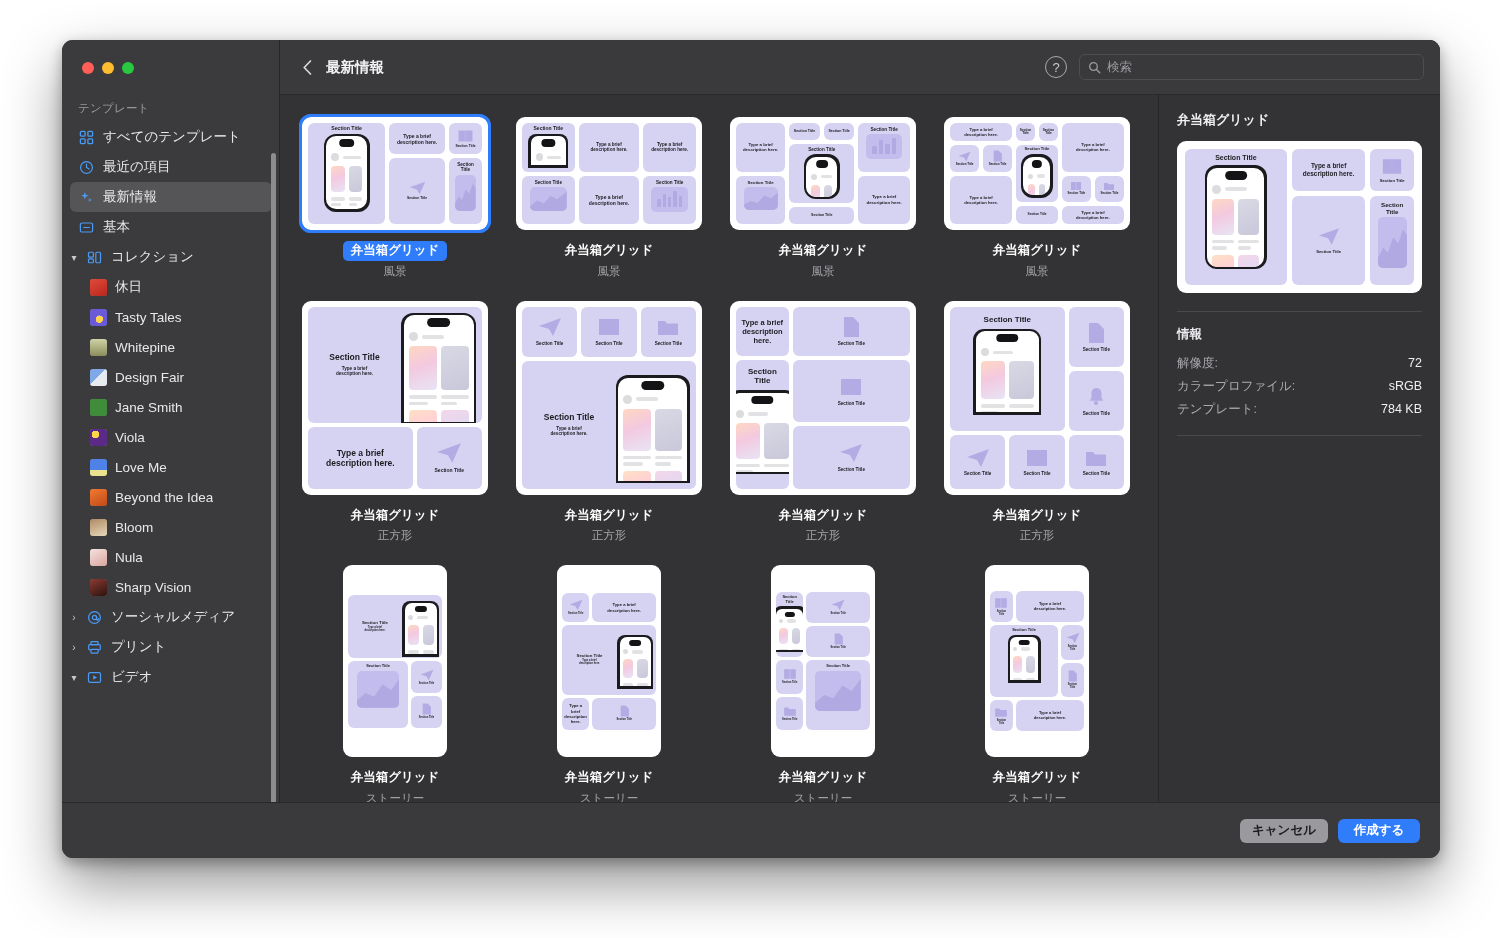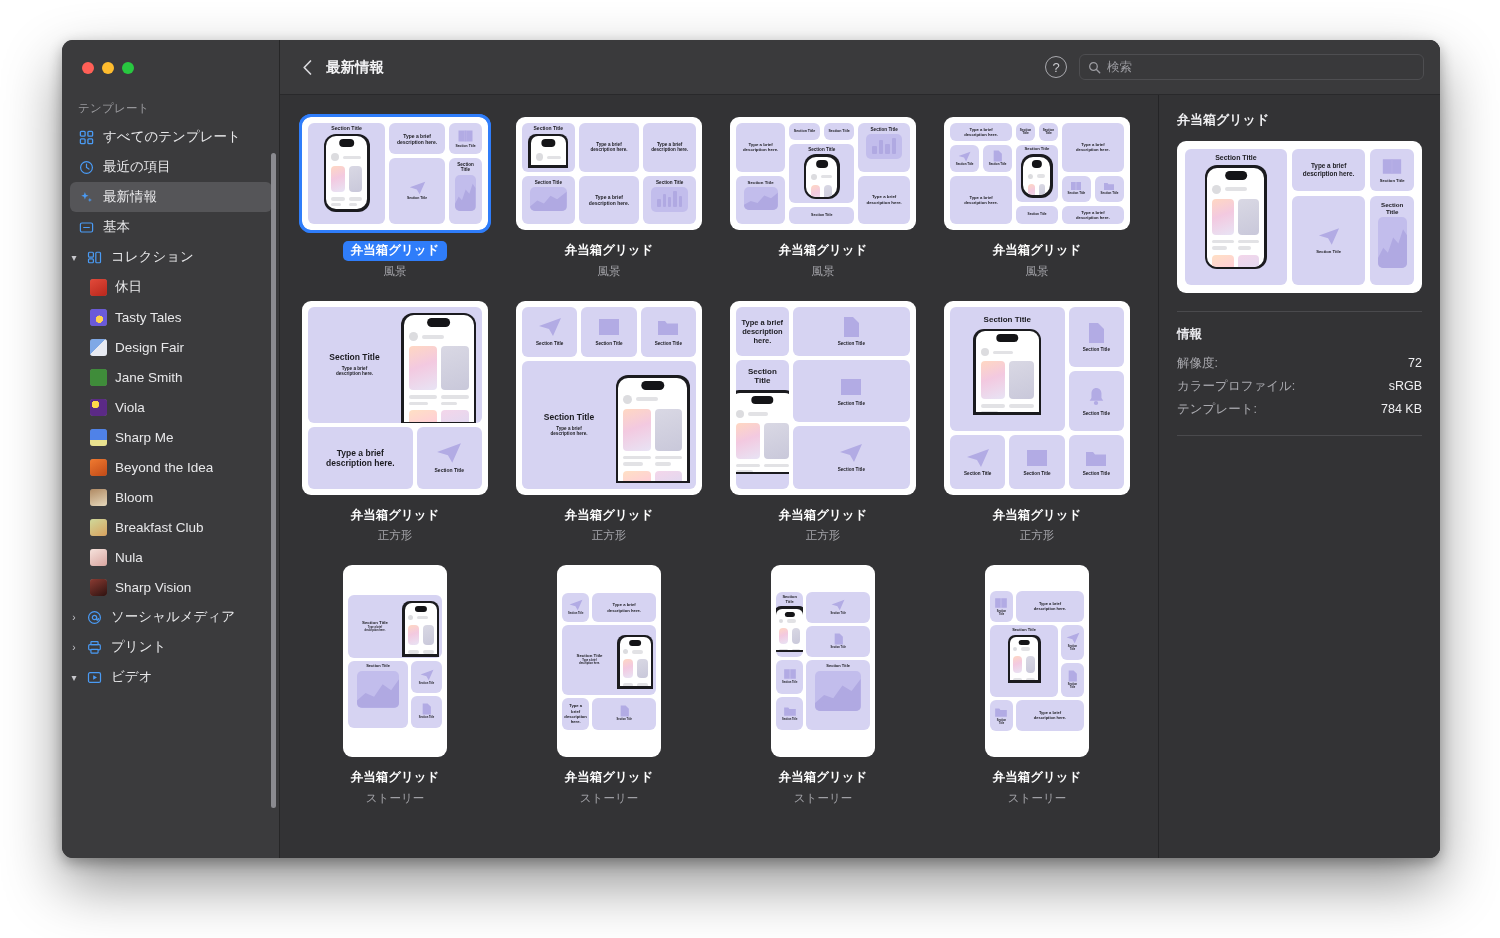--- a/index.html
+++ b/index.html
@@ -314,59 +314,59 @@
             <span class="lbl">休日</span>
           </div>
           <div class="side-row indent1">
             <span class="thumb">
                 <i style="background:radial-gradient(circle at 55% 60%,#ffd34d 0 26%,#6a5ad8 28%)"></i>
               </span>
             <span class="lbl">Tasty Tales</span>
           </div>
           <div class="side-row indent1">
             <span class="thumb">
+                <i style="background:linear-gradient(180deg,#cfd3a5,#8b8c5c)"></i>
+              </span>
+            <span class="lbl">Whitepine</span>
+          </div>
+          <div class="side-row indent1">
+            <span class="thumb">
                 <i style="background:linear-gradient(135deg,#7fa8e6 45%,#e8eaf2 46%)"></i>
               </span>
             <span class="lbl">Design Fair</span>
           </div>
           <div class="side-row indent1">
             <span class="thumb">
                 <i style="background:#3f8c3a"></i>
               </span>
             <span class="lbl">Jane Smith</span>
           </div>
           <div class="side-row indent1">
             <span class="thumb">
                 <i style="background:radial-gradient(circle at 32% 32%,#ffd84a 0 22%,#5b2a86 24%)"></i>
               </span>
             <span class="lbl">Viola</span>
           </div>
           <div class="side-row indent1">
             <span class="thumb">
                 <i style="background:linear-gradient(180deg,#4f82e8 65%,#e9e28f 66%)"></i>
               </span>
-            <span class="lbl">Sharp Me</span>
+            <span class="lbl">Love Me</span>
           </div>
           <div class="side-row indent1">
             <span class="thumb">
                 <i style="background:linear-gradient(150deg,#f07a30,#c04a18)"></i>
               </span>
             <span class="lbl">Beyond the Idea</span>
           </div>
           <div class="side-row indent1">
             <span class="thumb">
                 <i style="background:linear-gradient(160deg,#b08a63,#e6d8bc)"></i>
               </span>
             <span class="lbl">Bloom</span>
-          </div>
-          <div class="side-row indent1">
-            <span class="thumb">
-                <i style="background:linear-gradient(150deg,#cfd89a,#d8a15e)"></i>
-              </span>
-            <span class="lbl">Breakfast Club</span>
           </div>
           <div class="side-row indent1">
             <span class="thumb">
                 <i style="background:linear-gradient(150deg,#f6e2dc,#d8a5a0)"></i>
               </span>
             <span class="lbl">Nula</span>
           </div>
           <div class="side-row indent1">
             <span class="thumb">
                 <i style="background:linear-gradient(150deg,#8a3b32,#2e1210)"></i>
@@ -1338,15 +1338,19 @@
               <span class="info-k">テンプレート:</span>
               <span class="info-v">784 KB</span>
             </div>
             <div class="info-sep2"></div>
           </aside>
 
         </div>
       </section>
     </div>
 
+    <div class="footer">
+      <button class="btn secondary">キャンセル</button>
+      <button class="btn primary">作成する</button>
+    </div>
 
   </div>
 </div>
 
 </body></html>

